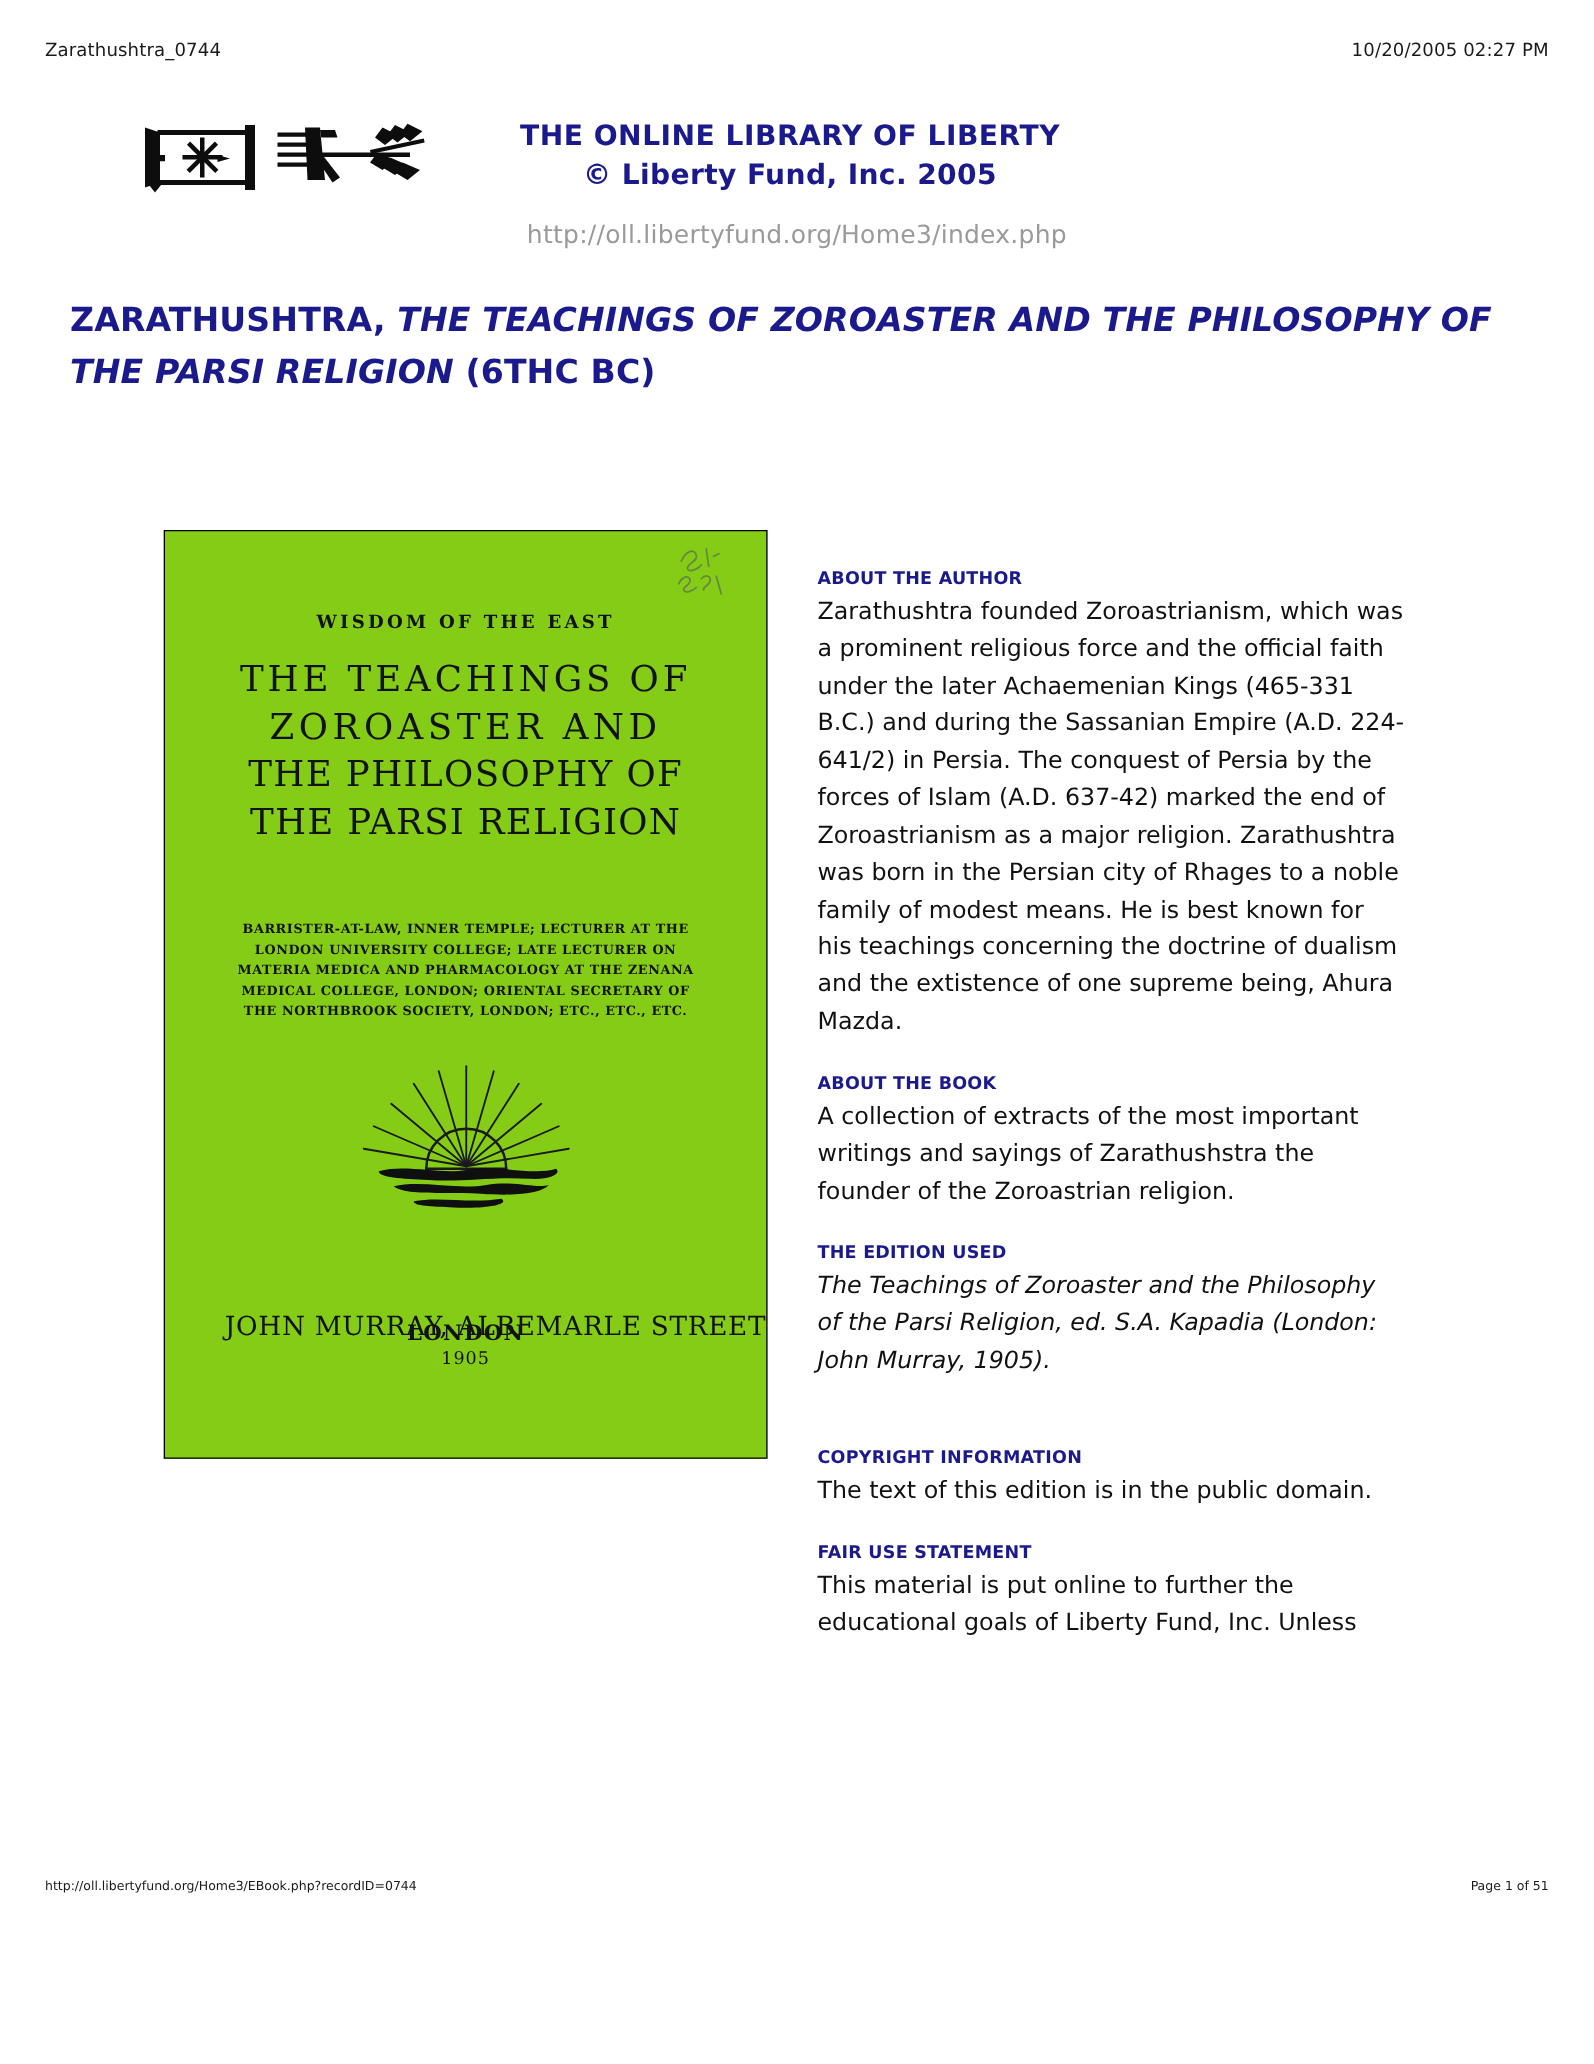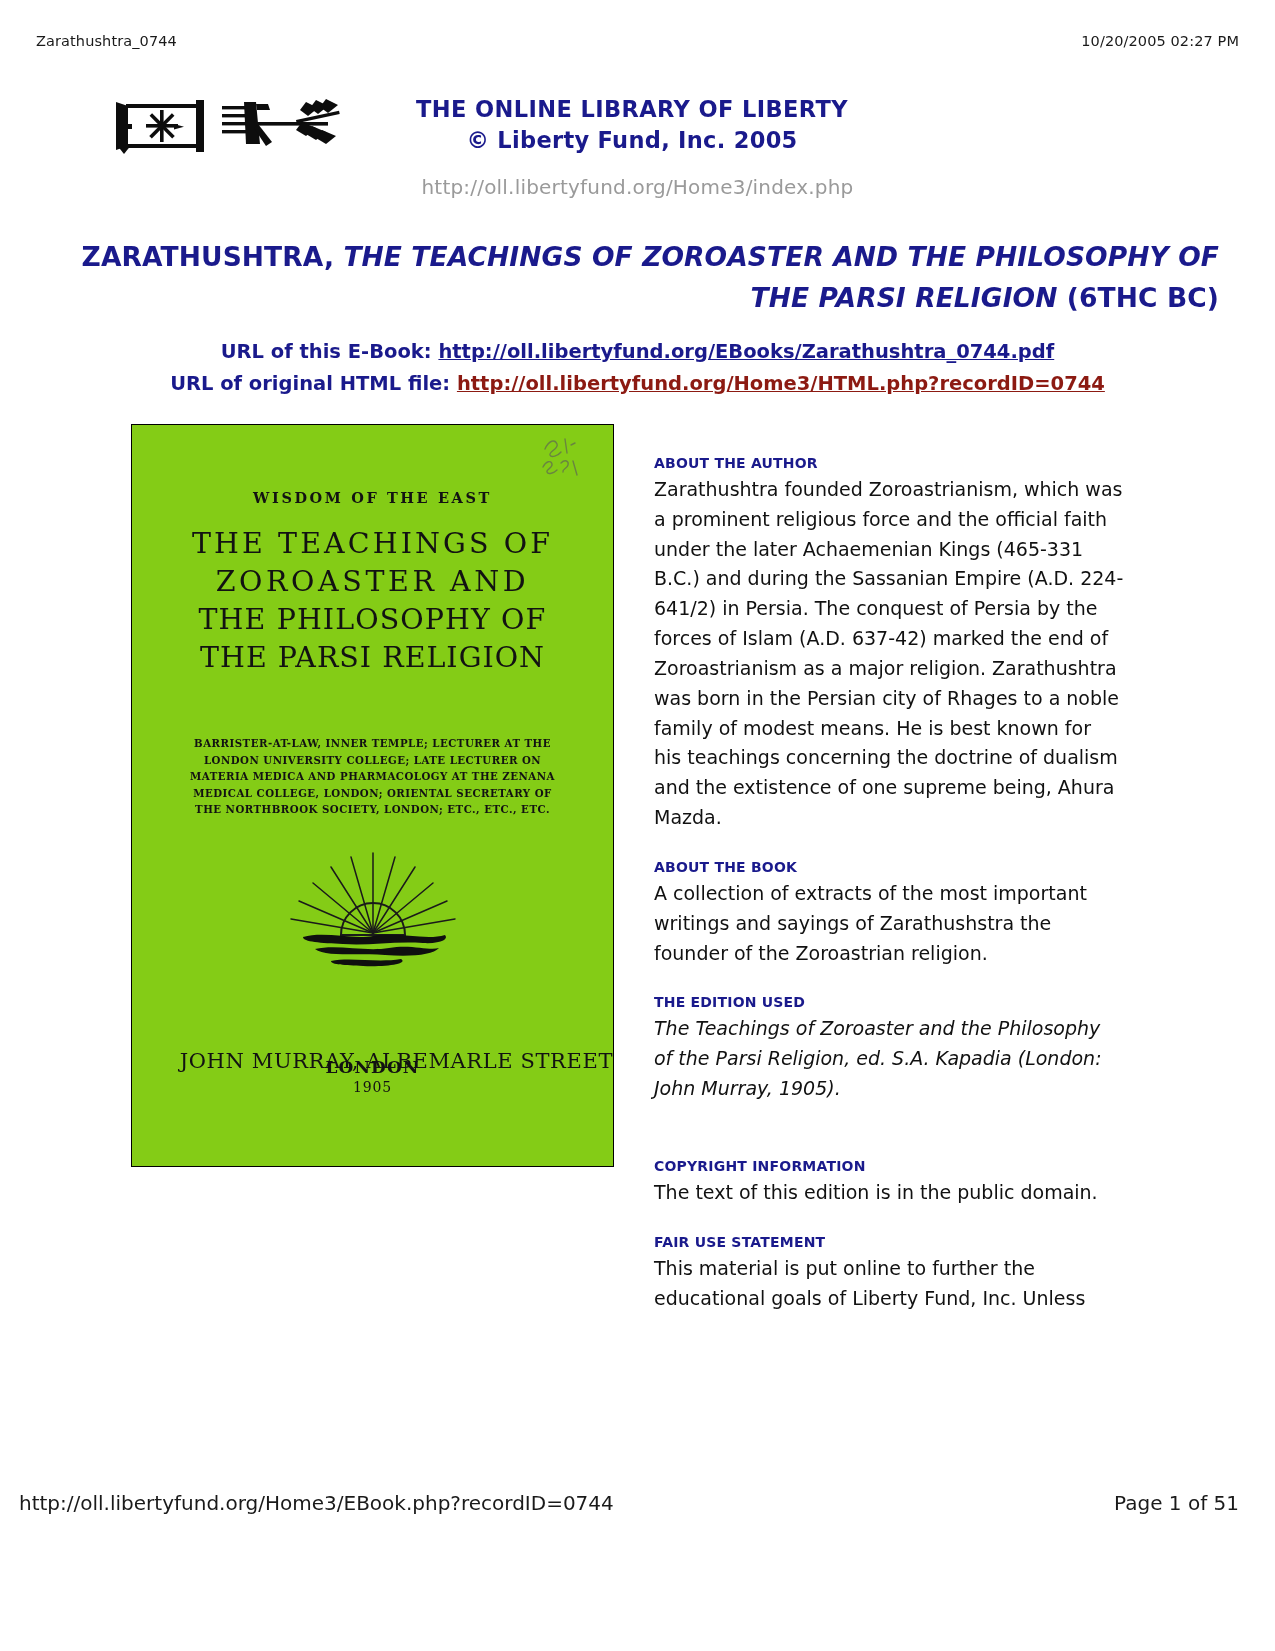--- a/index.html
+++ b/index.html
@@ -84,21 +84,21 @@
     color: #9a9a9a;
     letter-spacing: 0.2px;
   }
 
   
   .doc-title {
     position: absolute;
     top: 236px;
     left: 56px;
     right: 56px;
-    text-align: right;
+    text-align: left;
     font-size: 26.5px;
     font-weight: bold;
     color: #1a1a8c;
     line-height: 1.55;
     letter-spacing: 0.1px;
   }
   .doc-title em {
     font-style: italic;
   }
 
@@ -257,26 +257,26 @@
   .sec-body.italic { font-style: italic; }
   .sec {
     margin-bottom: 26px;
   }
   .sec.gap-large { margin-bottom: 54px; }
 
   
   .page-footer {
     position: absolute;
     bottom: 136px;
-    left: 19px;
+    left: 36px;
     right: 36px;
     display: flex;
     justify-content: space-between;
     align-items: baseline;
-    font-size: 20px;
+    font-size: 10px;
     color: #1a1a1a;
   }
 </style>
 </head>
 <body>
 
 <div class="page">
 
   <div class="running-header">
     <span class="rh-left">Zarathushtra_0744</span>
@@ -329,28 +329,20 @@
       <div class="masthead-line2">© Liberty Fund, Inc. 2005</div>
     </div>
   </div>
 
   <div class="site-url">http://oll.libertyfund.org/Home3/index.php</div>
 
   <div class="doc-title">
     <span>ZARATHUSHTRA, </span><em>THE TEACHINGS OF ZOROASTER AND THE PHILOSOPHY OF THE PARSI RELIGION</em><span> (6THC BC)</span>
   </div>
 
-  <div class="url-block">
-    <div class="url-line">
-      <span>URL of this E-Book: </span><span class="url-link navy">http://oll.libertyfund.org/EBooks/Zarathushtra_0744.pdf</span>
-    </div>
-    <div class="url-line">
-      <span>URL of original HTML file: </span><span class="url-link maroon">http://oll.libertyfund.org/Home3/HTML.php?recordID=0744</span>
-    </div>
-  </div>
 
   <div class="cover">
     <div class="cover-inner">
 
       <div class="scribble">
         <svg viewBox="0 0 62 46" width="62" height="46" aria-hidden="true">
           <g stroke="#5a5a5a" stroke-width="1.4" fill="none" stroke-linecap="round">
             <path d="M8 16 C12 7, 18 6, 20 11 C22 16, 12 18, 13 22 C14 25, 21 23, 24 19"></path>
             <path d="M28 6 L30 20"></path>
             <path d="M34 12 L38 10"></path>

